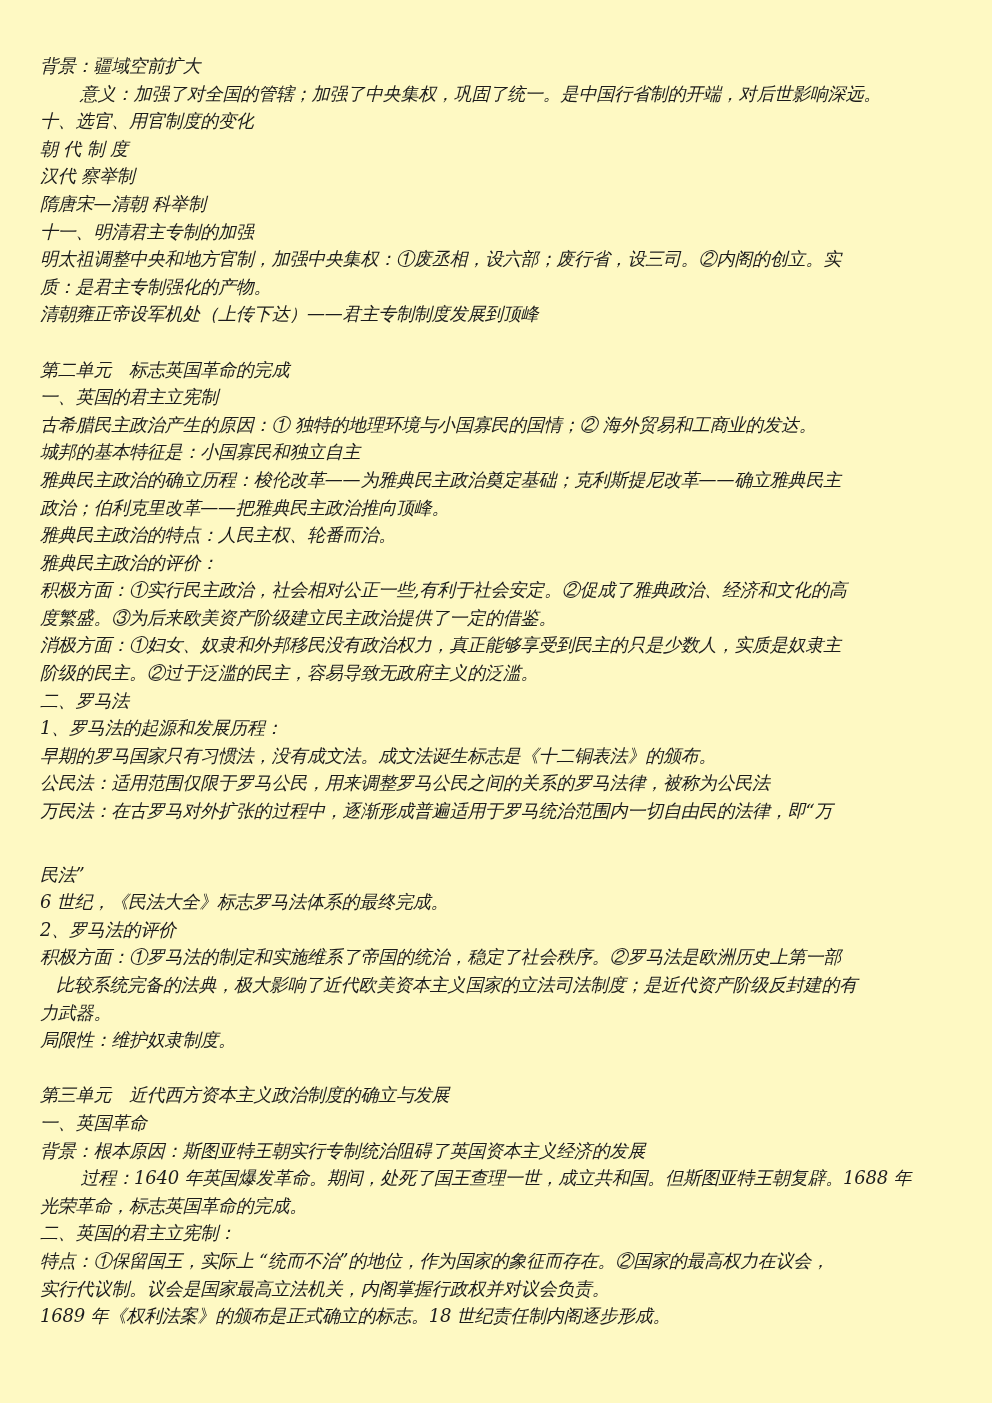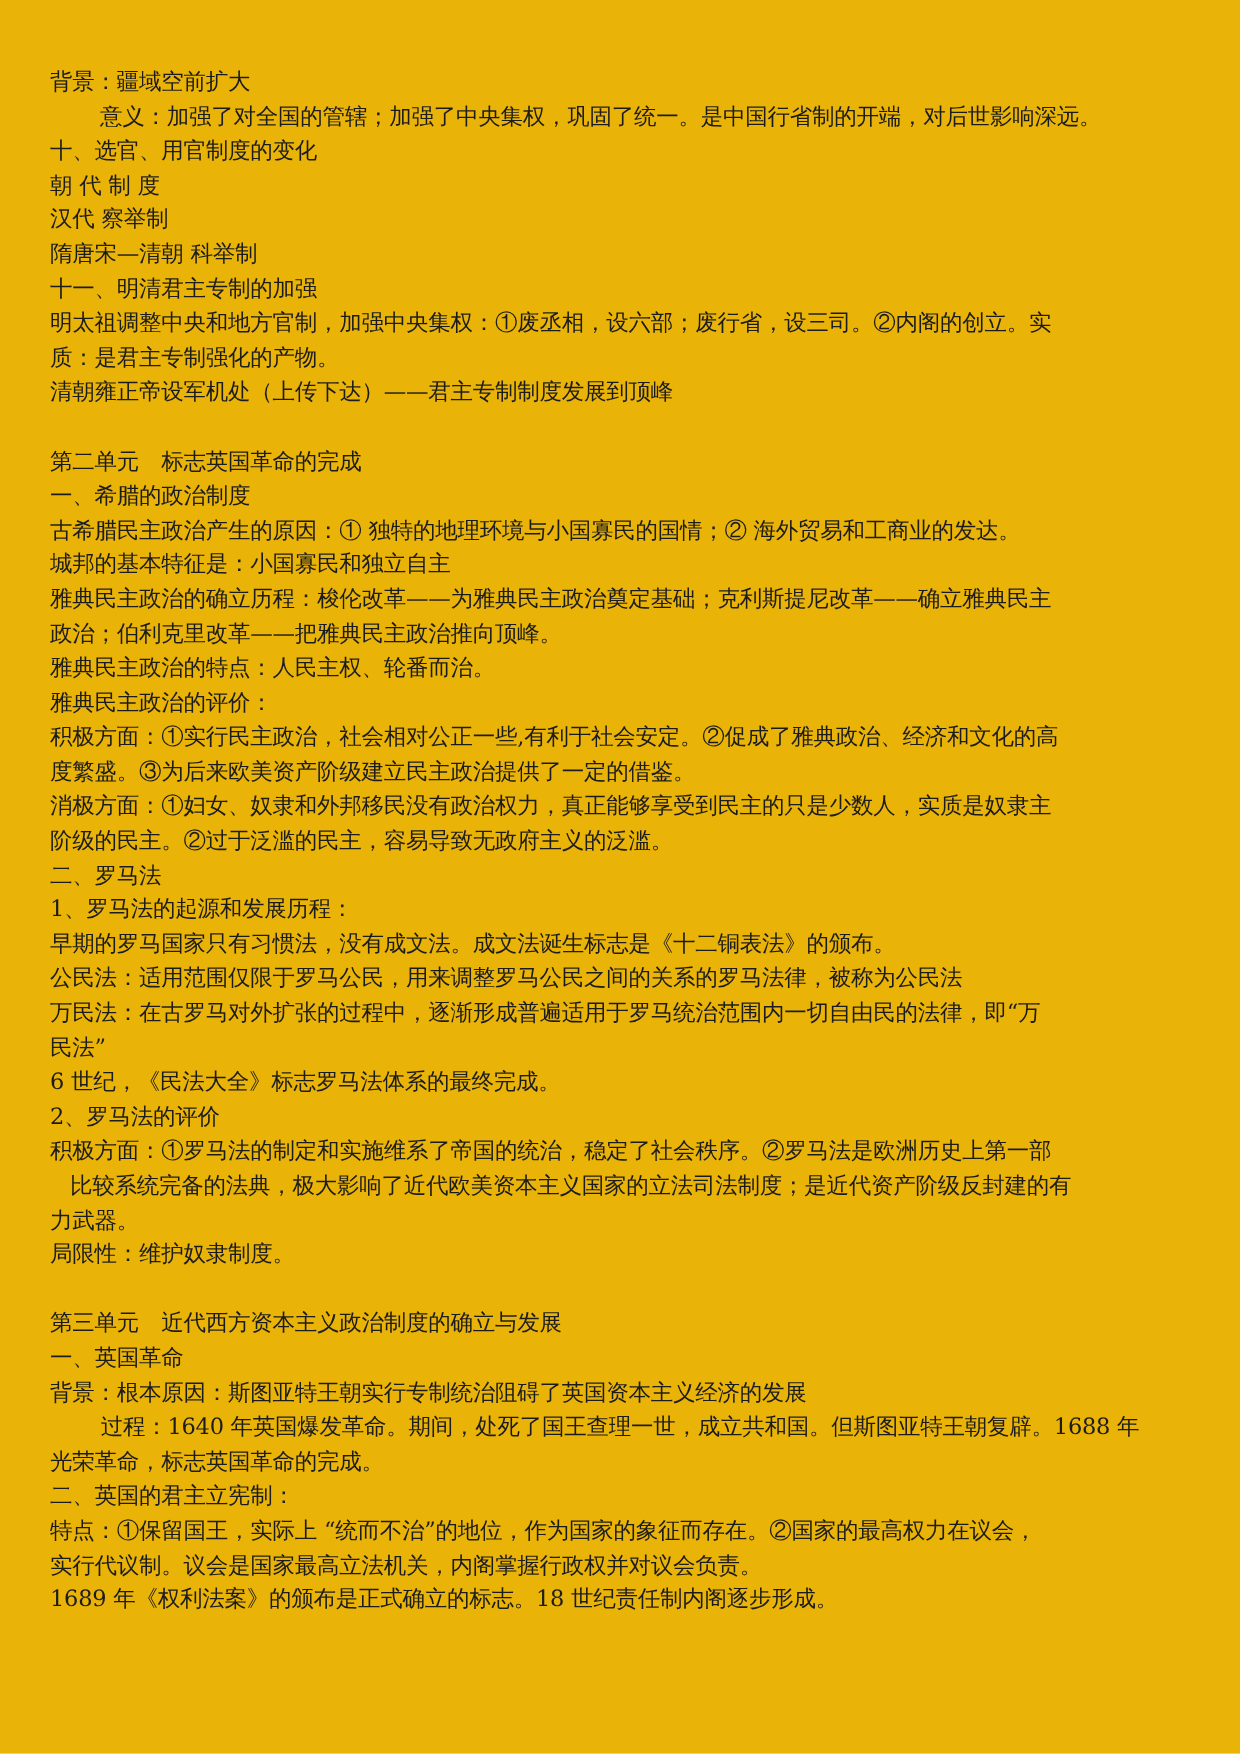--- a/index.html
+++ b/index.html
@@ -24,52 +24,52 @@
     font-size: 18px;
     color: #1c1c1c;
     white-space: pre;
     letter-spacing: -0.2px;
     font-weight: 400;
   }
 </style>
 </head>
 <body>
 
-<div class="page" style="background: #eab308;">
+<div class="page" style="background: #fef9c3; font-style: italic;">
   <div class="doc-lines">
 
   <div class="doc-line" style="color: rgb(28, 28, 28);">背景：疆域空前扩大</div>
       <div class="doc-line" style="color: rgb(28, 28, 28); margin-left: 40px;">意义：加强了对全国的管辖；加强了中央集权，巩固了统一。是中国行省制的开端，对后世影响深远。</div>
       <div class="doc-line" style="color: rgb(28, 28, 28);">十、选官、用官制度的变化</div>
       <div class="doc-line" style="color: rgb(28, 28, 28);">朝 代 制 度</div>
       <div class="doc-line" style="color: rgb(28, 28, 28);">汉代 察举制</div>
       <div class="doc-line" style="color: rgb(28, 28, 28);">隋唐宋—清朝 科举制</div>
       <div class="doc-line" style="color: rgb(28, 28, 28);">十一、明清君主专制的加强</div>
       <div class="doc-line" style="color: rgb(28, 28, 28);">明太祖调整中央和地方官制，加强中央集权：①废丞相，设六部；废行省，设三司。②内阁的创立。实</div>
       <div class="doc-line" style="color: rgb(28, 28, 28);">质：是君主专制强化的产物。</div>
       <div class="doc-line" style="color: rgb(28, 28, 28);">清朝雍正帝设军机处（上传下达）——君主专制制度发展到顶峰</div>
       <div class="doc-line" style="color: rgb(28, 28, 28);"></div>
       <div class="doc-line" style="color: rgb(28, 28, 28);">第二单元　标志英国革命的完成</div>
-      <div class="doc-line" style="color: rgb(28, 28, 28);">一、希腊的政治制度</div>
+      <div class="doc-line" style="color: rgb(28, 28, 28);">一、英国的君主立宪制</div>
       <div class="doc-line" style="color: rgb(28, 28, 28);">古希腊民主政治产生的原因：① 独特的地理环境与小国寡民的国情；② 海外贸易和工商业的发达。</div>
       <div class="doc-line" style="color: rgb(28, 28, 28);">城邦的基本特征是：小国寡民和独立自主</div>
       <div class="doc-line" style="color: rgb(28, 28, 28);">雅典民主政治的确立历程：梭伦改革——为雅典民主政治奠定基础；克利斯提尼改革——确立雅典民主</div>
       <div class="doc-line" style="color: rgb(28, 28, 28);">政治；伯利克里改革——把雅典民主政治推向顶峰。</div>
       <div class="doc-line" style="color: rgb(28, 28, 28);">雅典民主政治的特点：人民主权、轮番而治。</div>
       <div class="doc-line" style="color: rgb(28, 28, 28);">雅典民主政治的评价：</div>
       <div class="doc-line" style="color: rgb(28, 28, 28);">积极方面：①实行民主政治，社会相对公正一些,有利于社会安定。②促成了雅典政治、经济和文化的高</div>
       <div class="doc-line" style="color: rgb(28, 28, 28);">度繁盛。③为后来欧美资产阶级建立民主政治提供了一定的借鉴。</div>
       <div class="doc-line" style="color: rgb(28, 28, 28);">消极方面：①妇女、奴隶和外邦移民没有政治权力，真正能够享受到民主的只是少数人，实质是奴隶主</div>
       <div class="doc-line" style="color: rgb(28, 28, 28);">阶级的民主。②过于泛滥的民主，容易导致无政府主义的泛滥。</div>
       <div class="doc-line" style="color: rgb(28, 28, 28);">二、罗马法</div>
       <div class="doc-line" style="color: rgb(28, 28, 28);">1、罗马法的起源和发展历程：</div>
       <div class="doc-line" style="color: rgb(28, 28, 28);">早期的罗马国家只有习惯法，没有成文法。成文法诞生标志是《十二铜表法》的颁布。</div>
       <div class="doc-line" style="color: rgb(28, 28, 28);">公民法：适用范围仅限于罗马公民，用来调整罗马公民之间的关系的罗马法律，被称为公民法</div>
       <div class="doc-line" style="color: rgb(28, 28, 28);">万民法：在古罗马对外扩张的过程中，逐渐形成普遍适用于罗马统治范围内一切自由民的法律，即“万</div>
-      <div class="doc-line" style="color: rgb(28, 28, 28);">民法”</div>
+      <div class="doc-line" style="color: rgb(28, 28, 28); margin-top: 36px;">民法”</div>
       <div class="doc-line" style="color: rgb(28, 28, 28);">6 世纪，《民法大全》标志罗马法体系的最终完成。</div>
       <div class="doc-line" style="color: rgb(28, 28, 28);">2、罗马法的评价</div>
       <div class="doc-line" style="color: rgb(28, 28, 28);">积极方面：①罗马法的制定和实施维系了帝国的统治，稳定了社会秩序。②罗马法是欧洲历史上第一部</div>
       <div class="doc-line" style="color: rgb(28, 28, 28); margin-left: 16px;">比较系统完备的法典，极大影响了近代欧美资本主义国家的立法司法制度；是近代资产阶级反封建的有</div>
       <div class="doc-line" style="color: rgb(28, 28, 28);">力武器。</div>
       <div class="doc-line" style="color: rgb(28, 28, 28);">局限性：维护奴隶制度。</div>
       <div class="doc-line" style="color: rgb(28, 28, 28);"></div>
       <div class="doc-line" style="color: rgb(28, 28, 28);">第三单元　近代西方资本主义政治制度的确立与发展</div>
       <div class="doc-line" style="color: rgb(28, 28, 28);">一、英国革命</div>
       <div class="doc-line" style="color: rgb(28, 28, 28);">背景：根本原因：斯图亚特王朝实行专制统治阻碍了英国资本主义经济的发展</div>

